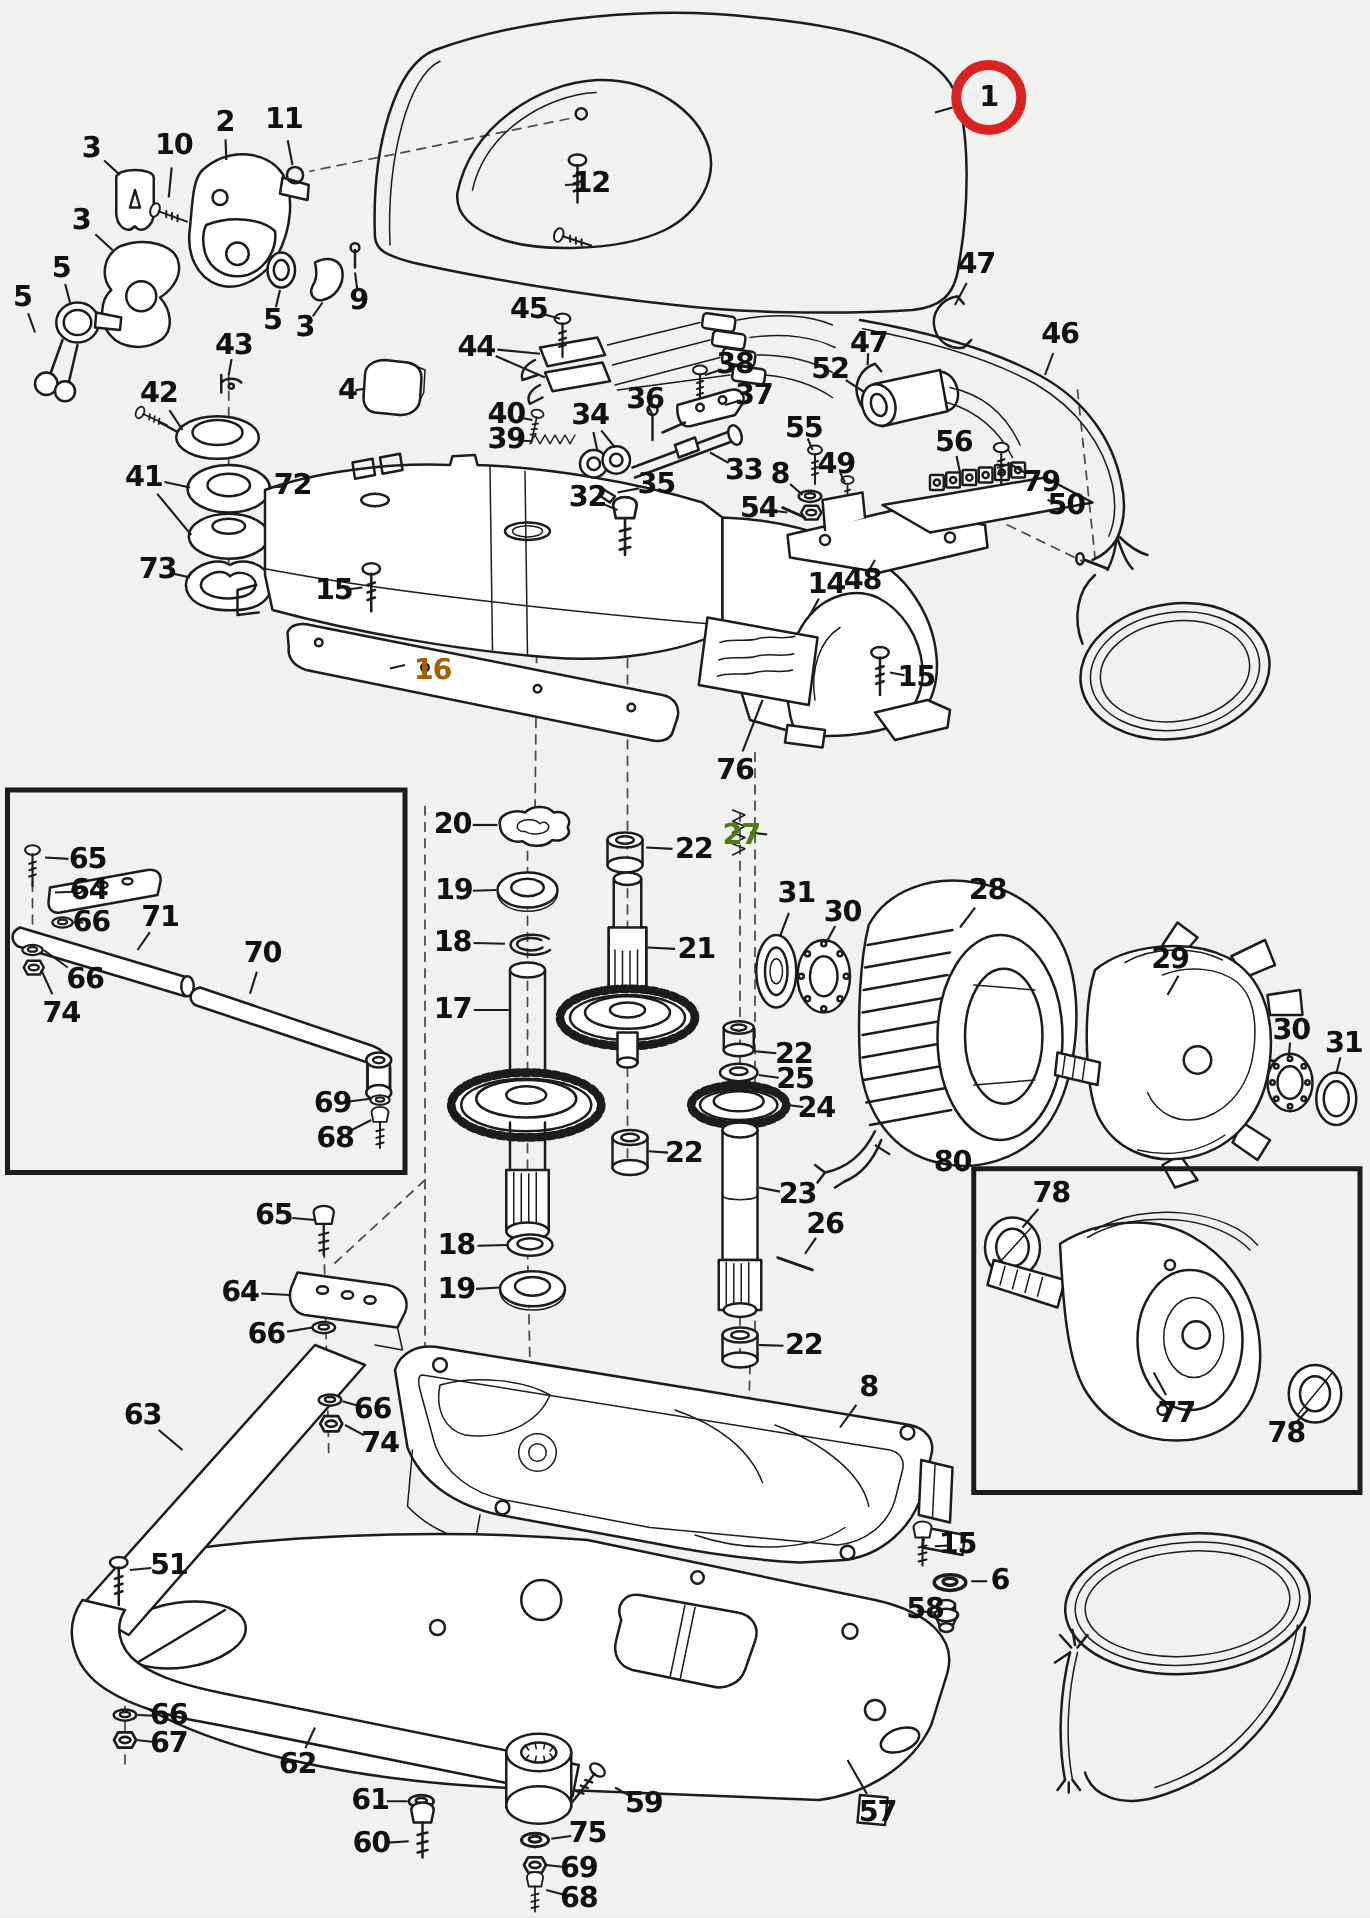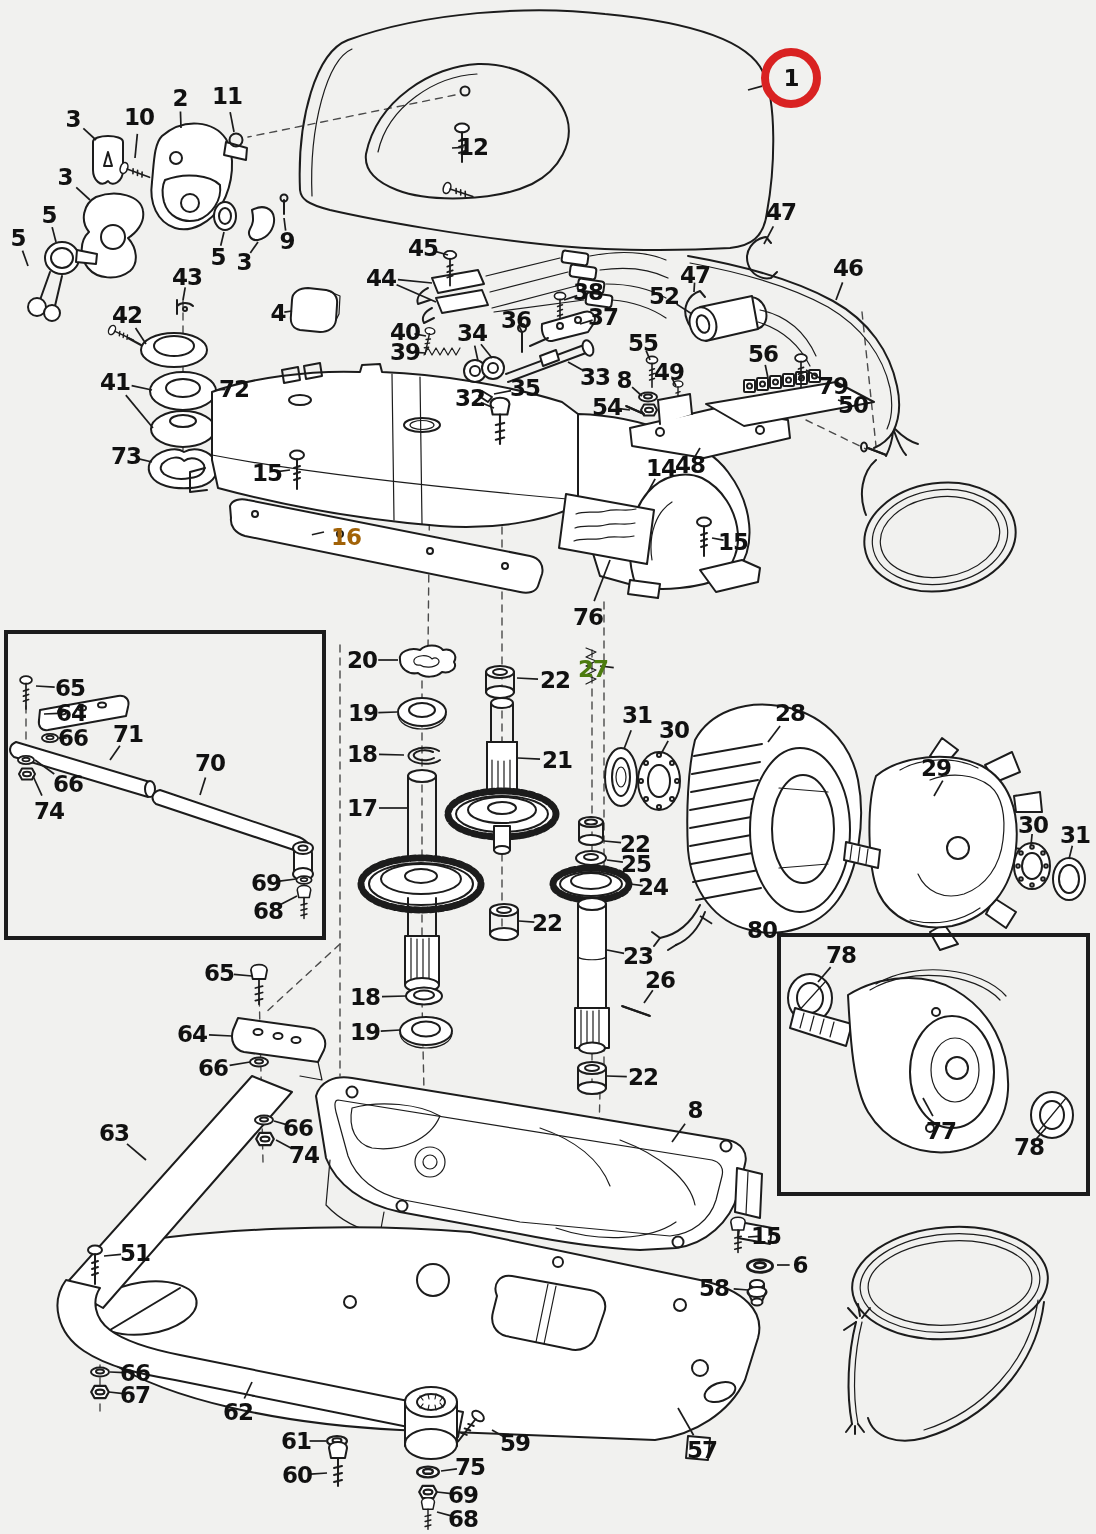--- a/index.html
+++ b/index.html
@@ -678,21 +678,21 @@
       <div class="part-label" style="left: 238px; top: 1412px; color: rgb(17, 17, 17);">62</div>
       <div class="part-label" style="left: 296px; top: 1441px; color: rgb(17, 17, 17);">61</div>
       <div class="part-label" style="left: 297px; top: 1475px; color: rgb(17, 17, 17);">60</div>
       <div class="part-label" style="left: 515px; top: 1443px; color: rgb(17, 17, 17);">59</div>
       <div class="part-label" style="left: 470px; top: 1467px; color: rgb(17, 17, 17);">75</div>
       <div class="part-label" style="left: 463px; top: 1495px; color: rgb(17, 17, 17);">69</div>
       <div class="part-label" style="left: 463px; top: 1519px; color: rgb(17, 17, 17);">68</div>
       <div class="part-label" style="left: 702px; top: 1450px; color: rgb(17, 17, 17);">57</div>
       <div class="part-label" style="left: 766px; top: 1236px; color: rgb(17, 17, 17);">15</div>
       <div class="part-label" style="left: 800px; top: 1265px; color: rgb(17, 17, 17);">6</div>
-      <div class="part-label" style="left: 714px; top: 1288px; color: rgb(17, 17, 17);">58</div>
+      <div class="part-label" style="left: 740px; top: 1288px; color: rgb(17, 17, 17);">58</div>
       <div class="part-label" style="left: 841px; top: 955px; color: rgb(17, 17, 17);">78</div>
       <div class="part-label" style="left: 941px; top: 1131px; color: rgb(17, 17, 17);">77</div>
       <div class="part-label" style="left: 1029px; top: 1147px; color: rgb(17, 17, 17);">78</div>
     </div>
 
 <div class="inset-box" style="left: 4px; top: 630px; width: 322px; height: 310px; border-color: rgb(28, 28, 28);"></div>
     <div class="inset-box" style="left: 777px; top: 933px; width: 313px; height: 263px; border-color: rgb(28, 28, 28);"></div>
   </div>
 
 </body></html>

